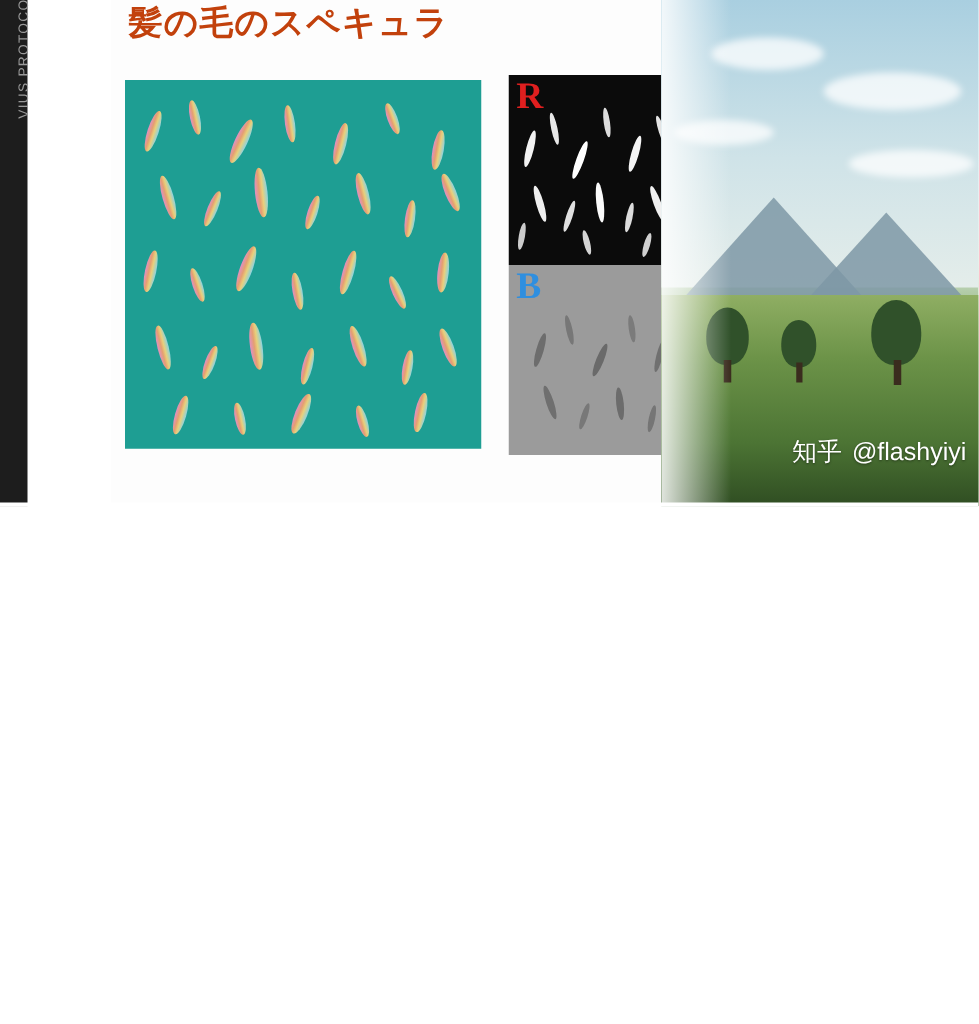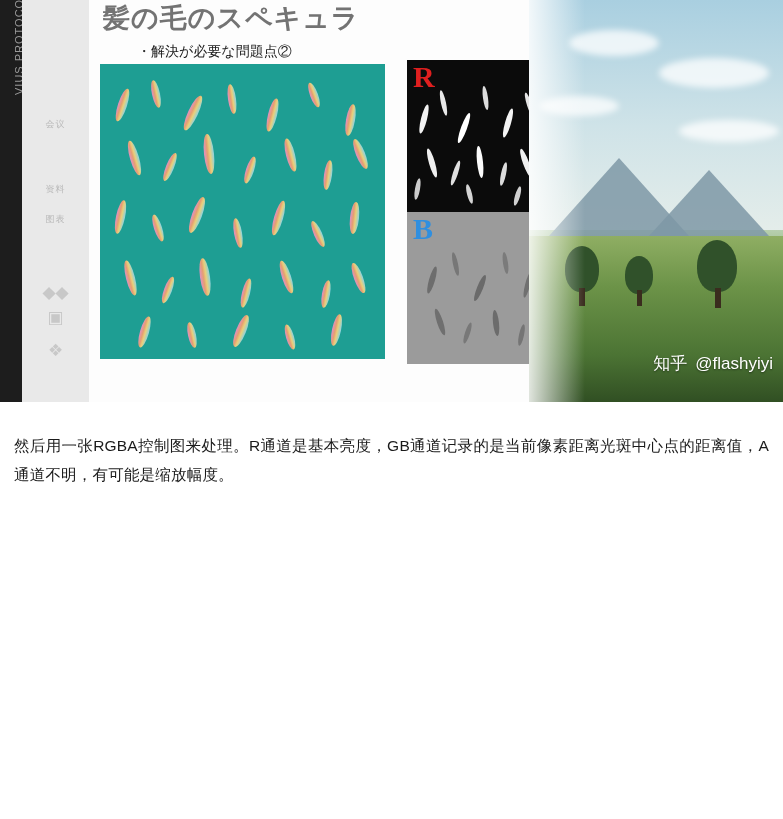--- a/index.html
+++ b/index.html
@@ -79,21 +79,21 @@
     height: 405px;
     background: #fdfdfd;
   }
 
   .slide-title {
     position: absolute;
     left: 14px;
     top: 0px;
     font-size: 27px;
     font-weight: bold;
-    color: #737373;
+    color: #c2410c;
     letter-spacing: 1px;
   }
   .slide-sub {
     position: absolute;
     left: 48px;
     top: 43px;
     font-size: 14px;
     color: #1a1a1a;
   }
 
@@ -183,21 +183,21 @@
   .ls-shadowgrad {
     position: absolute; left:0; top:0; width:254px; height:405px;
     background: linear-gradient(90deg, rgba(255,255,255,0.85) 0%, rgba(255,255,255,0.0) 22%);
   }
 
   .watermark {
     position: absolute;
     right: 10px;
     bottom: 30px;
     color: #ffffff;
-    font-size: 17px;
+    font-size: 20px;
     text-shadow: 0 1px 2px rgba(0,0,0,0.45);
     white-space: nowrap;
   }
   .watermark .zh { margin-right: 8px; }
 
   .slide-bottom-fade {
     position: absolute;
     left: 0; bottom: 0; width: 783px; height: 3px;
     background: #ffffff;
   }
@@ -219,32 +219,23 @@
 </style>
 </head>
 <body>
 
 <div class="slide">
 
   <div class="spine">
     <div class="spine-text">VIUS PROTOCOL</div>
   </div>
 
-  <div class="leftpanel">
-    <div class="mark" style="top:118px;">会议</div>
-    <div class="mark" style="top:183px;">资料</div>
-    <div class="mark" style="top:213px;">图表</div>
-    <div class="glyph" style="top:282px;">◆◆</div>
-    <div class="glyph" style="top:307px;">▣</div>
-    <div class="glyph" style="top:340px;">❖</div>
-  </div>
 
   <div class="slidebody">
     <div class="slide-title">髪の毛のスペキュラ</div>
-    <div class="slide-sub">・解決が必要な問題点②</div>
 
     <div class="teal-img">
       <div class="streak" style="left:18px;  top:24px;  width:9px;  height:34px; transform:rotate(18deg);"></div>
       <div class="streak" style="left:52px;  top:16px;  width:8px;  height:28px; transform:rotate(-12deg);"></div>
       <div class="streak" style="left:88px;  top:30px;  width:10px; height:38px; transform:rotate(25deg);"></div>
       <div class="streak" style="left:128px; top:20px;  width:8px;  height:30px; transform:rotate(-8deg);"></div>
       <div class="streak" style="left:168px; top:34px;  width:9px;  height:34px; transform:rotate(14deg);"></div>
       <div class="streak" style="left:210px; top:18px;  width:8px;  height:26px; transform:rotate(-20deg);"></div>
       <div class="streak" style="left:246px; top:40px;  width:9px;  height:32px; transform:rotate(10deg);"></div>
 
@@ -360,14 +351,13 @@
 
     <div class="watermark">
       <span class="zh">知乎</span><span>@flashyiyi</span>
     </div>
   </div>
 
   <div class="slide-bottom-fade"></div>
 </div>
 
 <div class="article">
-  <p class="para">然后用一张RGBA控制图来处理。R通道是基本亮度，GB通道记录的是当前像素距离光斑中心点的距离值，A通道不明，有可能是缩放幅度。</p>
 </div>
 
 </body></html>

